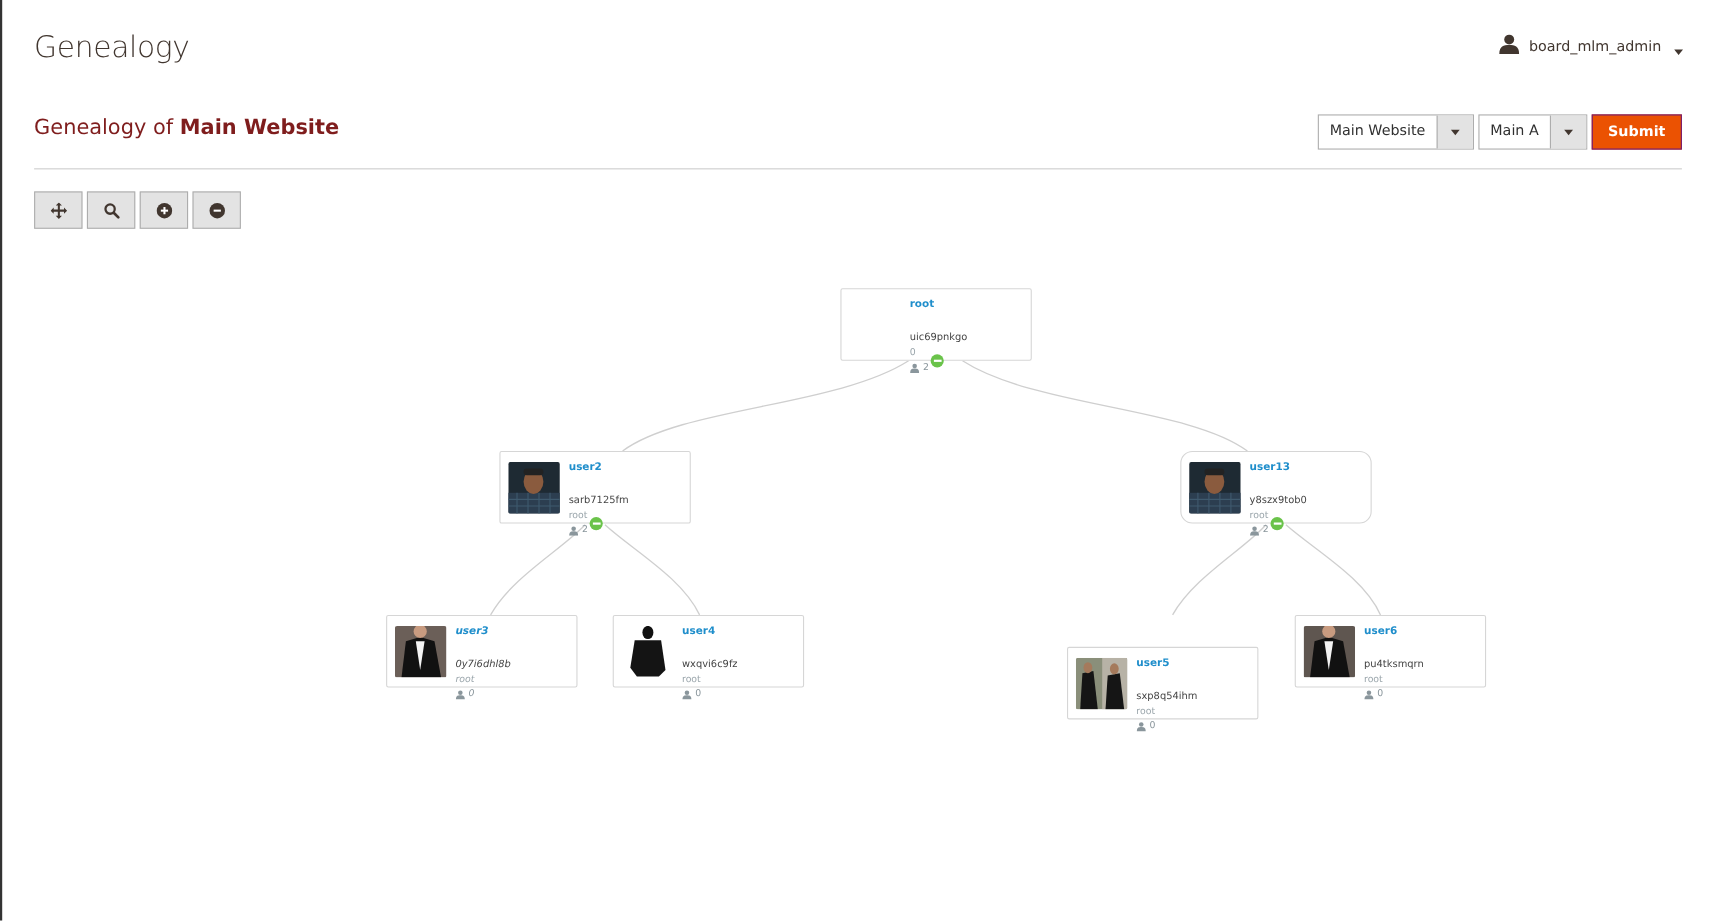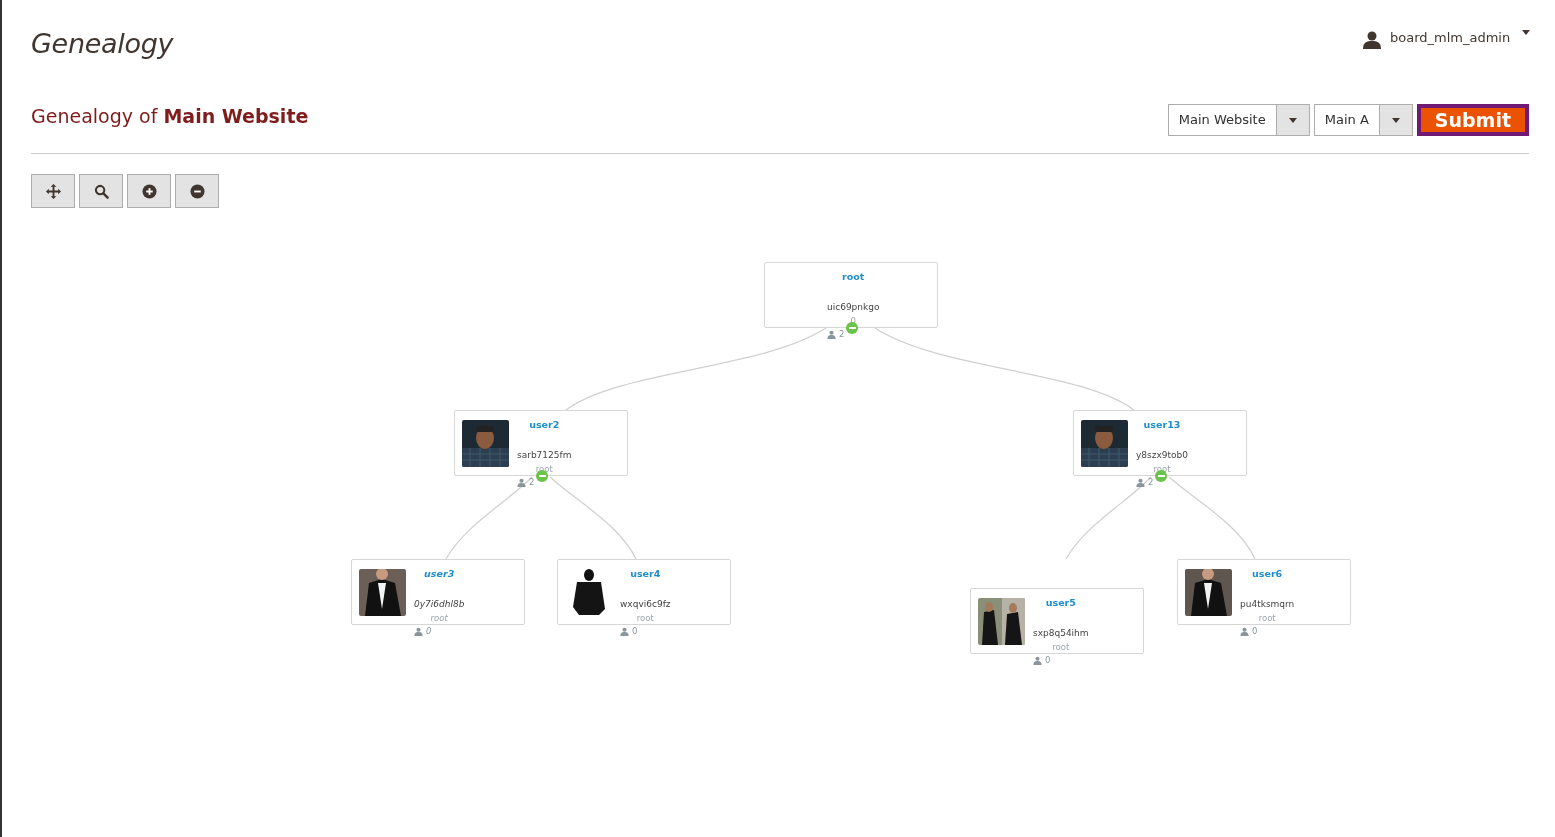--- a/index.html
+++ b/index.html
@@ -1,44 +1,44 @@
 <!DOCTYPE html>
 <html><head>
 <meta charset="utf-8">
 <style>
   * { box-sizing: border-box; margin: 0; padding: 0; }
   html, body { width: 1555px; height: 837px; background: #fff; overflow: hidden; }
   body { font-family: "Liberation Sans", "DejaVu Sans", sans-serif; color: #41362f; position: relative; }
 
   .left-edge { position: absolute; left: 0; top: 0; width: 2px; height: 837px; background: #333; }
 
-  .page-title { position: absolute; left: 31px; top: 28px; font-family: "DejaVu Sans", sans-serif; font-size: 27px; font-weight: 300; color: #41362f; letter-spacing: -0.3px; font-style: italic; }
-
-  .user-menu { position: absolute; left: 1362px; top: 30px; display: flex; align-items: flex-start; gap: 8px; cursor: pointer; }
+  .page-title { position: absolute; left: 31px; top: 28px; font-family: "DejaVu Sans", sans-serif; font-size: 27px; font-weight: 300; color: #41362f; letter-spacing: -0.3px; }
+
+  .user-menu { position: absolute; left: 1362px; top: 30px; display: flex; align-items: flex-end; gap: 8px; cursor: pointer; }
   .user-menu .user-icon { width: 20px; height: 20px; }
   .user-menu .user-name { font-family: "DejaVu Sans", sans-serif; font-size: 13px; color: #41362f; }
   .user-menu .caret { width: 0; height: 0; border-left: 4px solid transparent; border-right: 4px solid transparent; border-top: 5px solid #41362f; margin-left: 4px; }
 
   .section-title { position: absolute; left: 31px; top: 105px; font-family: "DejaVu Sans", sans-serif; font-size: 19px; color: #7f1d1d; }
   .section-title b { font-weight: 700; }
 
   .controls { position: absolute; right: 26px; top: 104px; display: flex; gap: 4px; }
   .select { display: flex; height: 32px; border: 1px solid #adadad; background: #fff; cursor: pointer; }
   .select .sel-val { padding: 0 10px; line-height: 30px; font-family: "DejaVu Sans", sans-serif; font-size: 13px; color: #303030; }
   .select .sel-btn { width: 33px; border-left: 1px solid #adadad; background: #e3e3e3; display: flex; align-items: center; justify-content: center; }
   .select .sel-btn .tri { width: 0; height: 0; border-left: 4px solid transparent; border-right: 4px solid transparent; border-top: 5px solid #41362f; }
-  .submit-btn { height: 32px; padding: 0 14px; background: #eb5202; color: #fff; border: 4px solid #701a75; font-family: "DejaVu Sans", sans-serif; font-size: 19px; font-weight: 700; cursor: pointer; }
+  .submit-btn { height: 32px; padding: 0 14px; background: #eb5202; color: #fff; border: 1px solid #701a75; font-family: "DejaVu Sans", sans-serif; font-size: 13px; font-weight: 700; cursor: pointer; }
 
   .divider { position: absolute; left: 31px; top: 153px; width: 1498px; height: 1px; background: #ccc; }
 
   .toolbar { position: absolute; left: 31px; top: 174px; display: flex; gap: 4px; }
   .tool-btn { width: 44px; height: 34px; background: #e3e3e3; border: 1px solid #adadad; display: flex; align-items: center; justify-content: center; cursor: pointer; }
   .tool-btn svg { width: 15px; height: 15px; }
 
-  .tree { position: absolute; left: 0; top: 0; width: 1555px; height: 770px; pointer-events: none; text-align: center; }
+  .tree { position: absolute; left: 0; top: 0; width: 1555px; height: 770px; pointer-events: none; }
   .tree svg.links { position: absolute; left: 0; top: 0; }
 
   .node { position: absolute; width: 174px; height: 66px; background: #fff; border: 1px solid #d6d6d6; border-radius: 2px; pointer-events: auto; cursor: pointer; }
   .node .avatar { position: absolute; left: 7px; top: 9px; width: 47px; height: 47px; border-radius: 2px; overflow: hidden; }
   .node .info { position: absolute; left: 62px; top: 7px; font-family: "DejaVu Sans", sans-serif; }
   .node .uname { font-size: 9.5px; font-weight: 700; color: #1f8ecb; line-height: 14px; }
   .node .code { font-size: 9px; color: #444; line-height: 14px; margin-top: 16px; }
   .node .sponsor { font-size: 8.5px; color: #9aa5ab; line-height: 14px; }
   .node .count { font-size: 8.5px; color: #8a969c; line-height: 12px; display: flex; align-items: center; gap: 3px; }
   .node .count svg { width: 9px; height: 9px; }
@@ -157,21 +157,21 @@
         <svg viewBox="0 0 10 10">
             <circle cx="5" cy="3" r="2.3" fill="#8a969c"></circle>
             <path d="M0.5 10 C0.5 6 2.5 5.5 5 5.5 C7.5 5.5 9.5 6 9.5 10 Z" fill="#8a969c"></path>
           </svg>
         <span>2</span>
       </div>
     </div>
     <span class="collapse"></span>
   </div>
 
-  <div class="node" style="left:1073px; top:410px;">
+  <div class="node" style="left:1073px; top:410px;border-radius:11px;">
     <div class="avatar">
       <svg width="47" height="47" viewBox="0 0 47 47">
           <rect width="47" height="47" fill="#1e2a33"></rect>
           <rect y="28" width="47" height="19" fill="#2c3e50"></rect>
           <path d="M0 34 H47 M0 40 H47 M8 28 V47 M18 28 V47 M28 28 V47 M38 28 V47" stroke="#3f5a6e" stroke-width="1"></path>
           <ellipse cx="23" cy="18" rx="9" ry="11" fill="#8a5b3e"></ellipse>
           <rect x="14" y="6" width="18" height="6" rx="3" fill="#222"></rect>
         </svg>
     </div>
     <div class="info">

